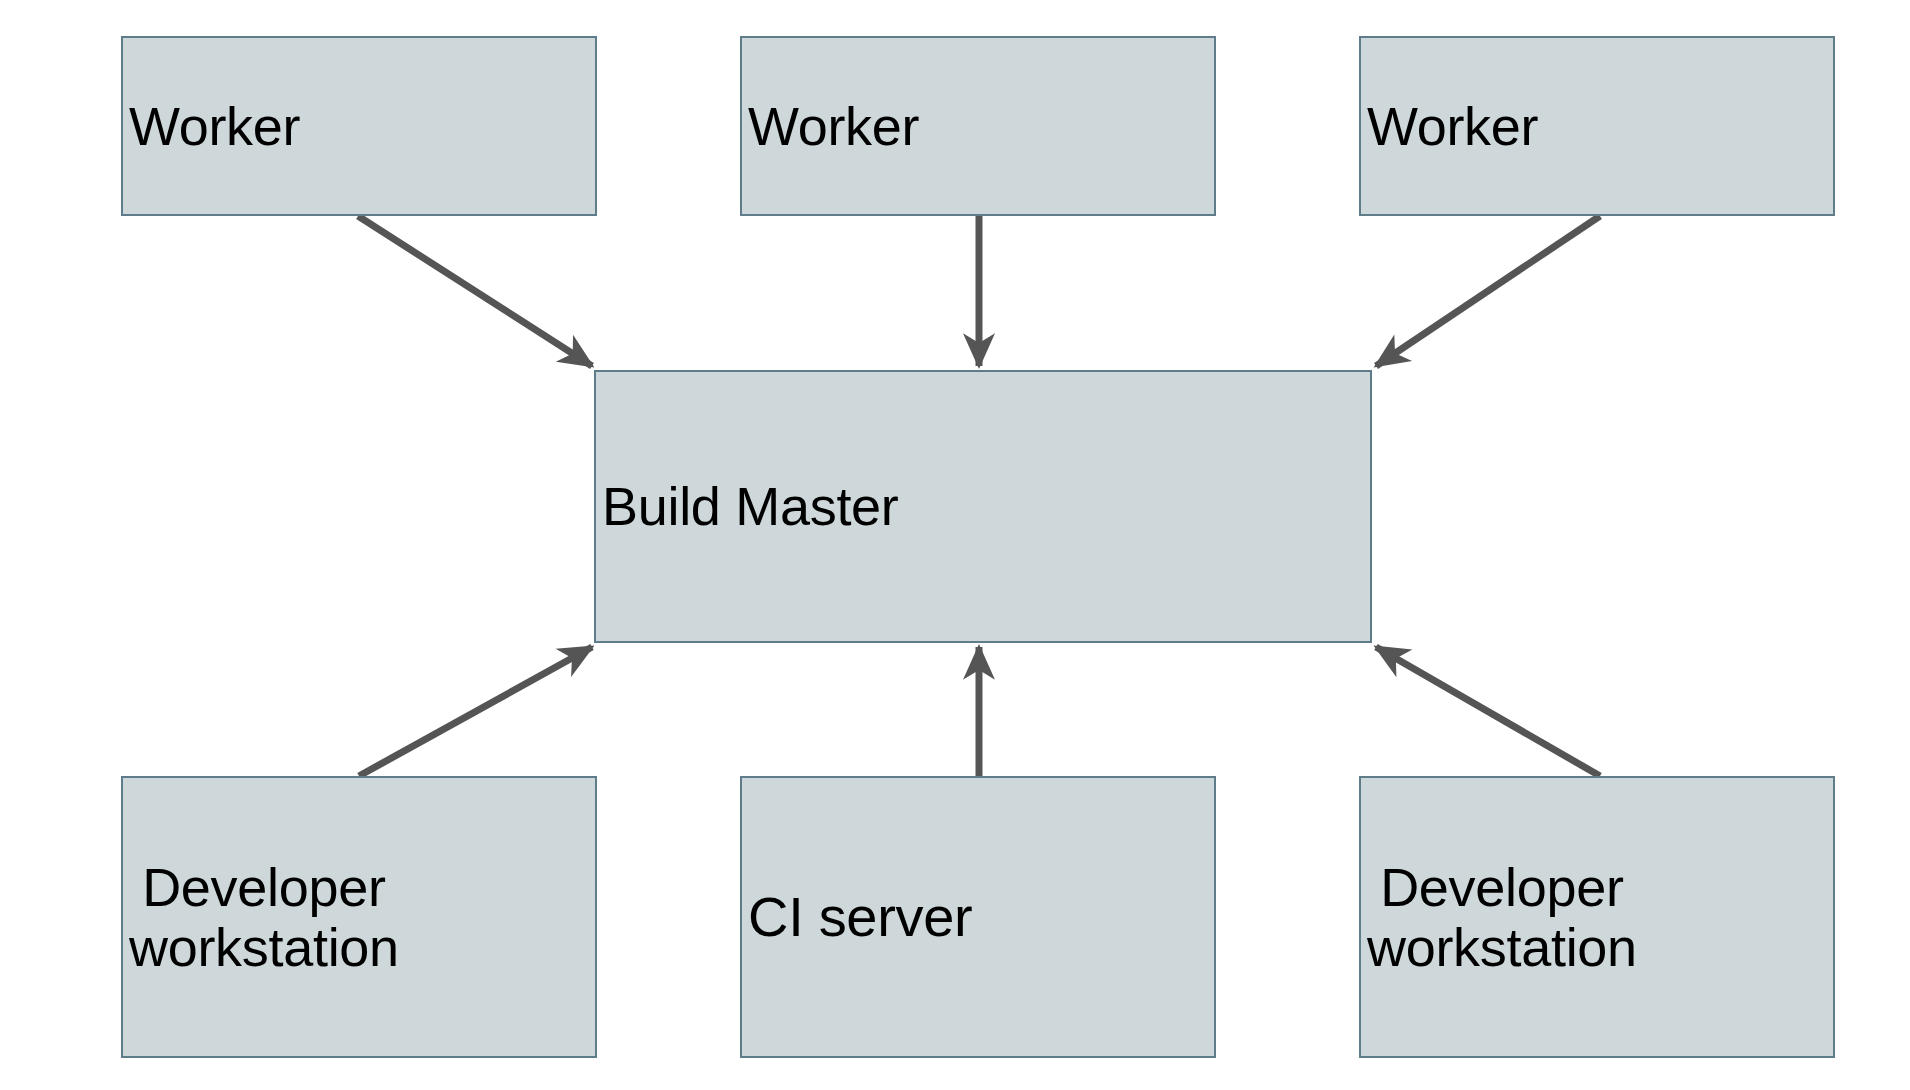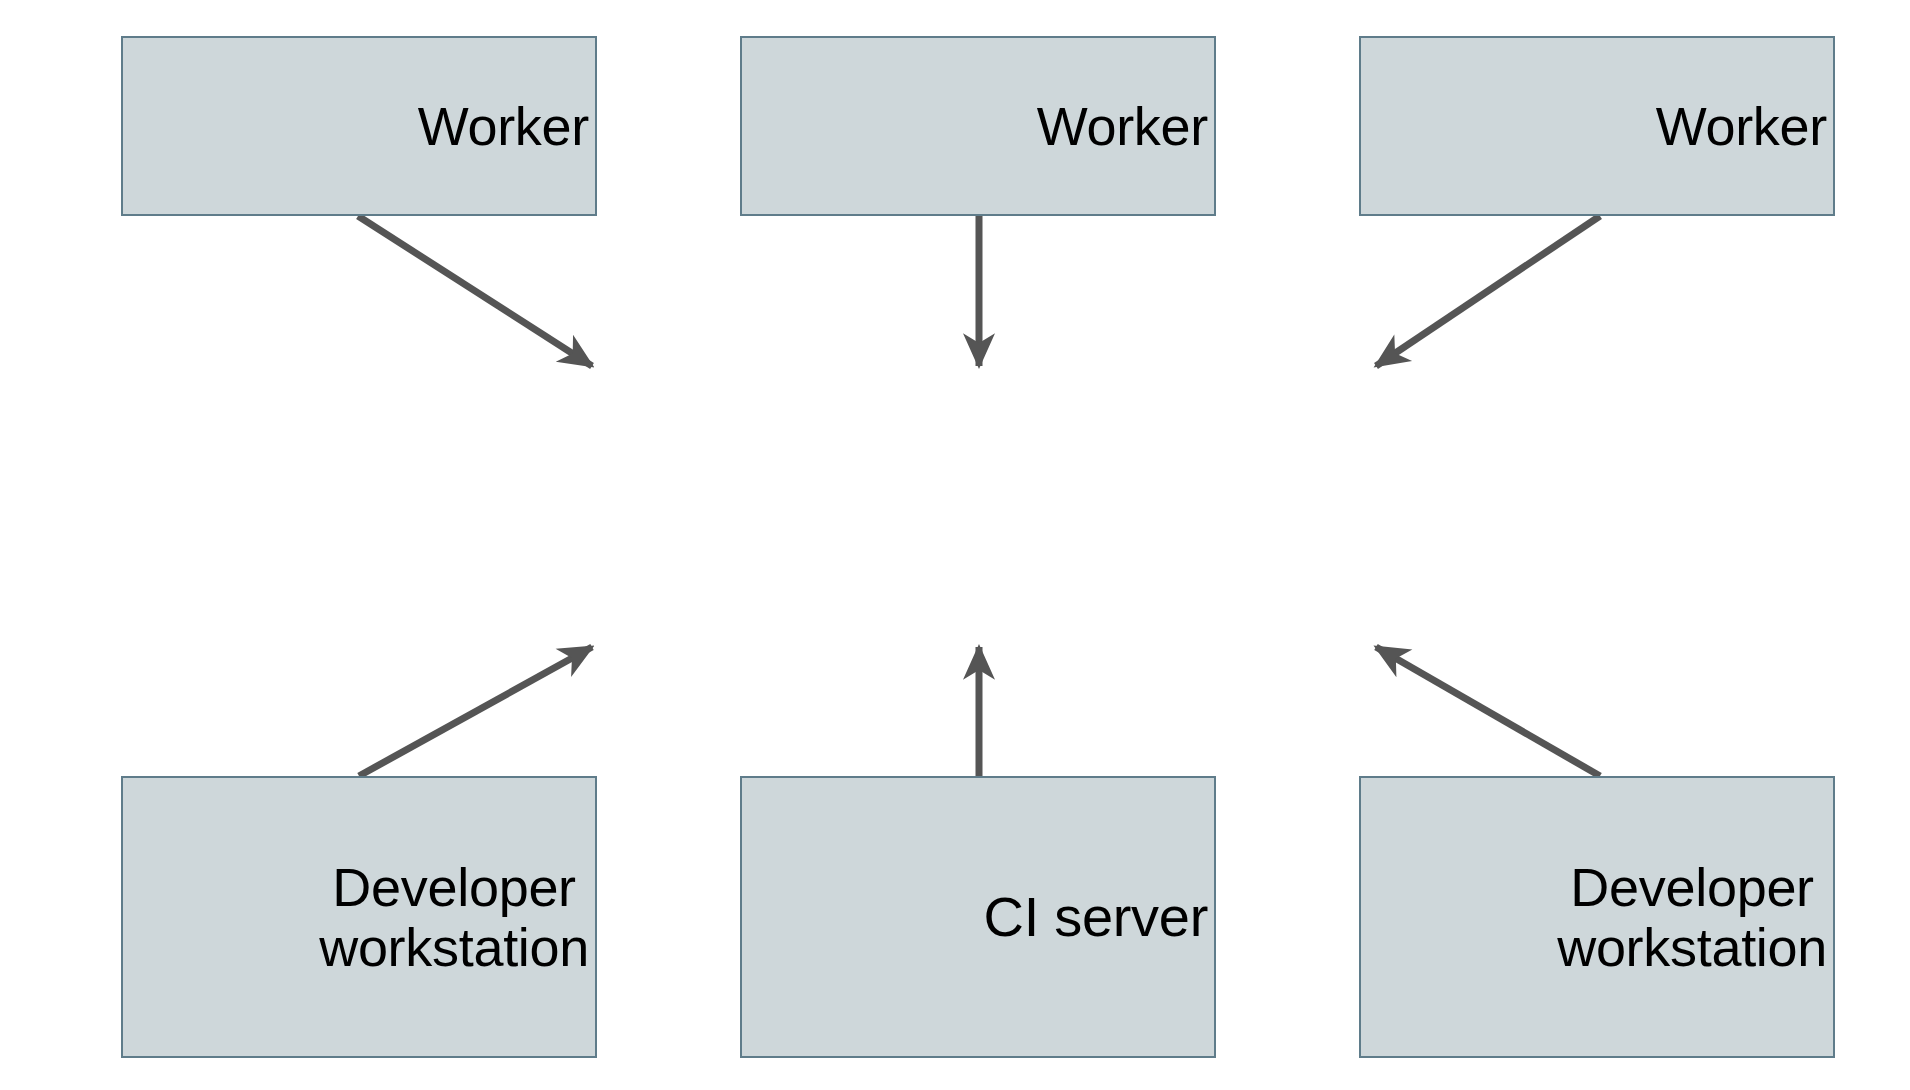--- a/index.html
+++ b/index.html
@@ -28,21 +28,21 @@
     height: 1090px;
     pointer-events: none;
   }
   .node {
     position: absolute;
     box-sizing: border-box;
     background: #ced7da;
     border: 2px solid #5f7c8a;
     display: flex;
     align-items: center;
-    justify-content: flex-end;
+    justify-content: flex-start;
     text-align: center;
     color: #000000;
     font-family: "Liberation Sans", sans-serif;
     font-weight: 400;
     line-height: 1.12;
     letter-spacing: -0.3px;
     z-index: 2;
   }
   .node .node-label {
     display: block;
@@ -90,20 +90,23 @@
   </div>
 
   <div class="node" id="node-worker-2">
     <span class="node-label">Worker</span>
   </div>
 
   <div class="node" id="node-worker-3">
     <span class="node-label">Worker</span>
   </div>
 
+  <div class="node" id="node-build-master">
+    <span class="node-label">Build Master</span>
+  </div>
 
   <div class="node" id="node-dev-workstation-left">
     <span class="node-label">Developer
 workstation</span>
   </div>
 
   <div class="node" id="node-ci-server">
     <span class="node-label">CI server</span>
   </div>
 

